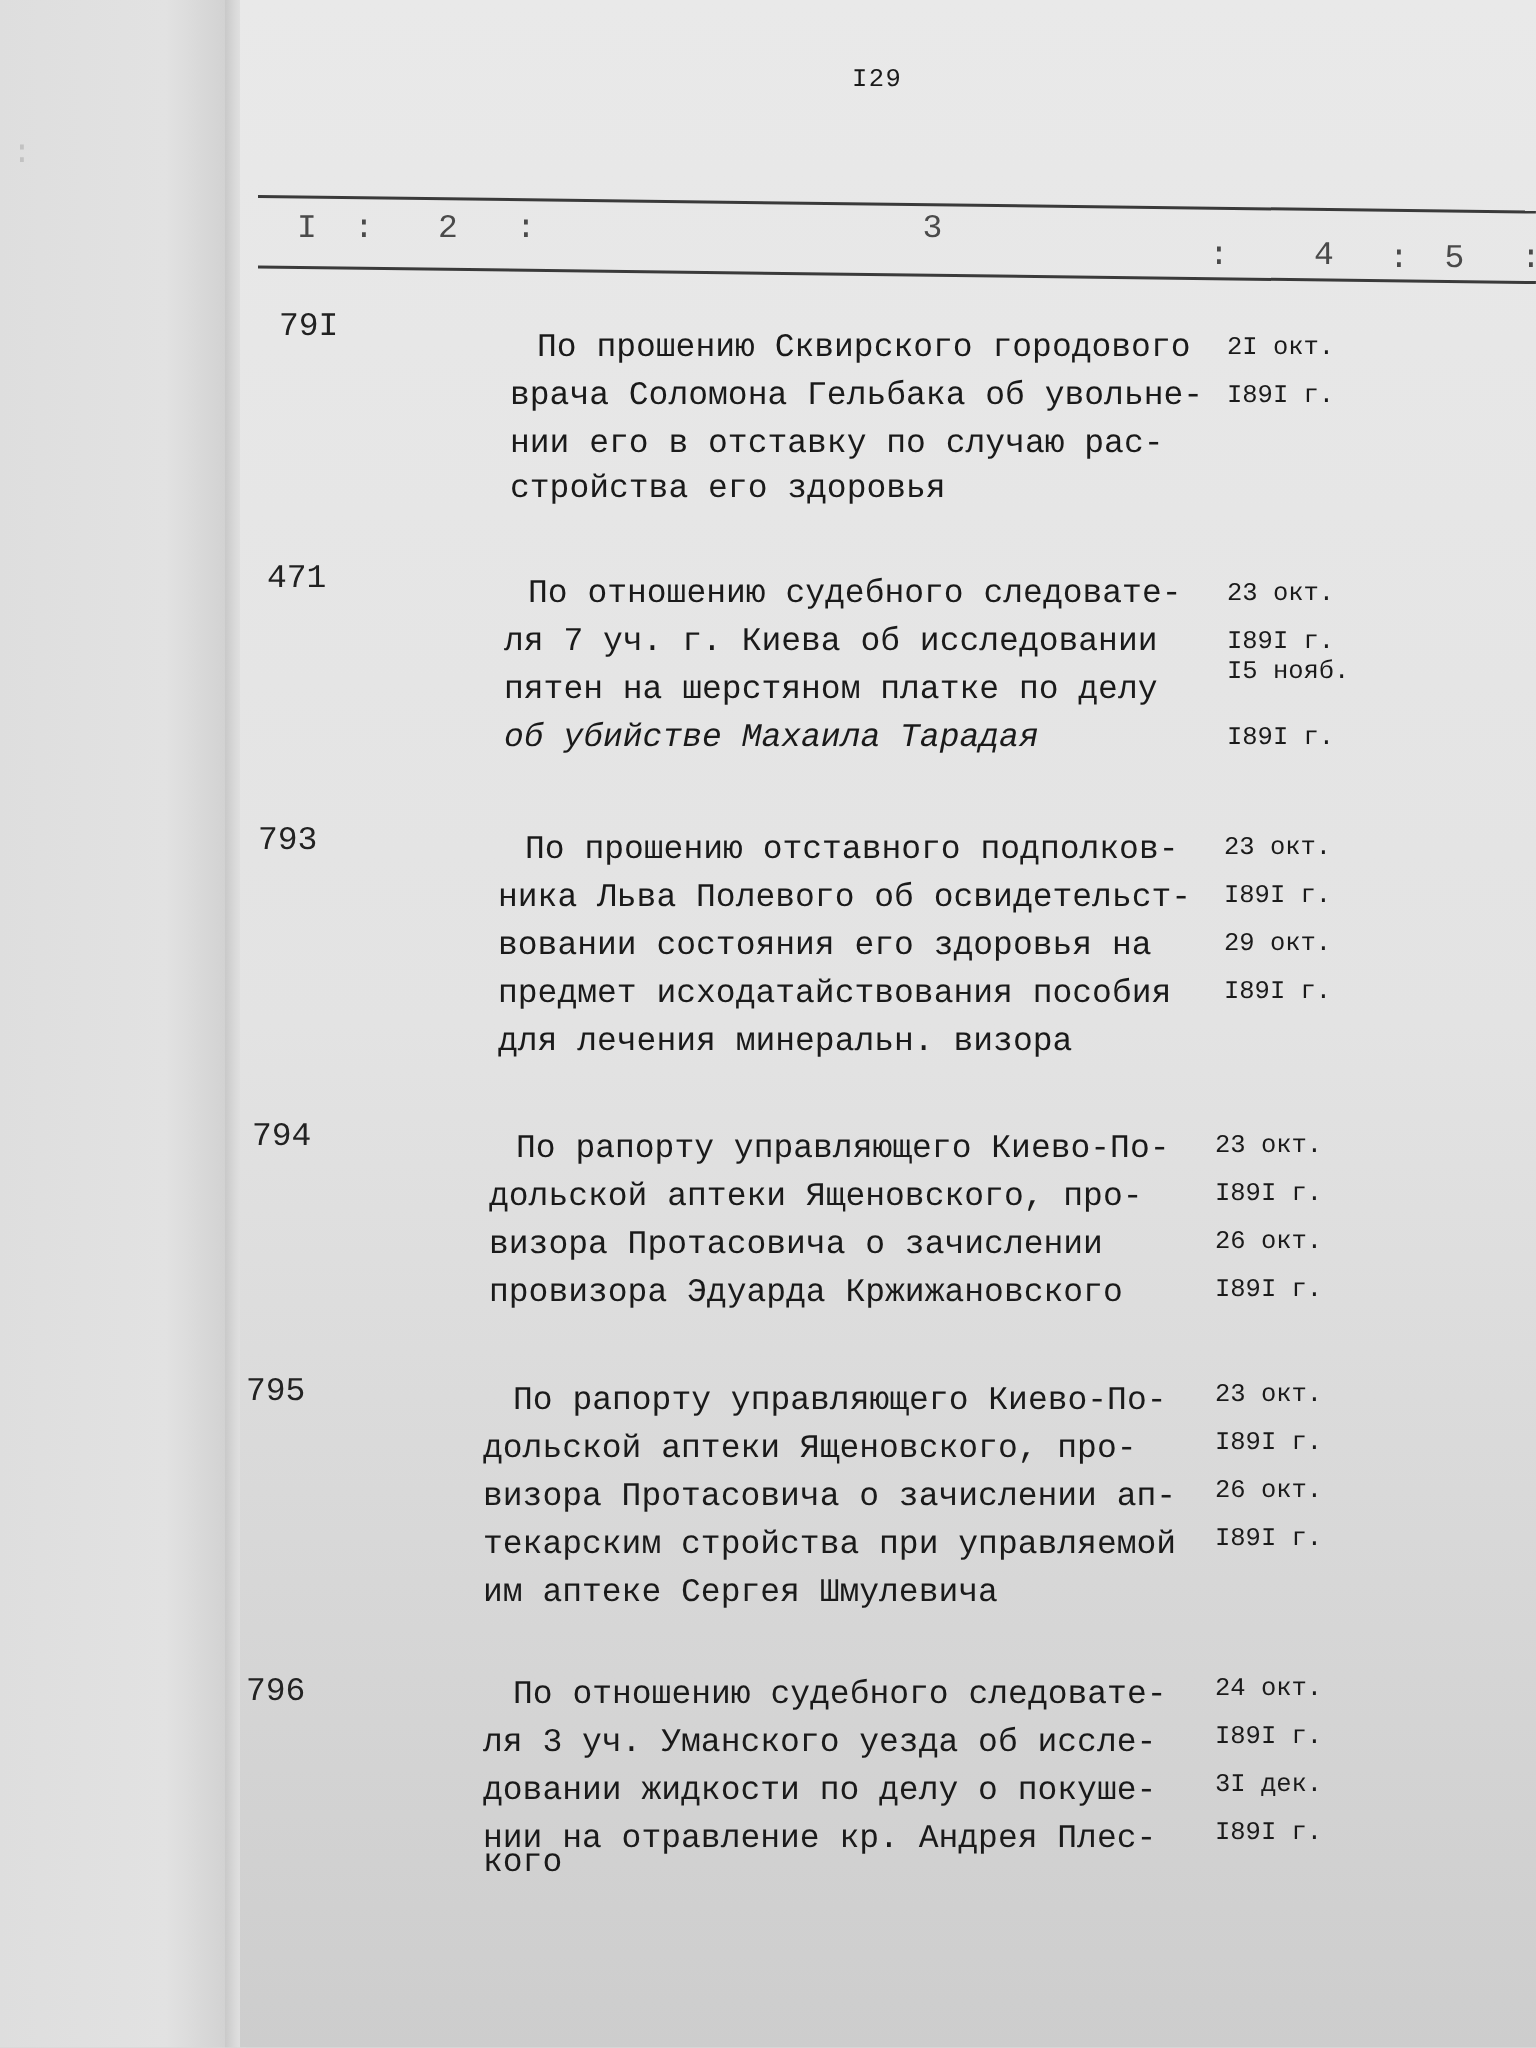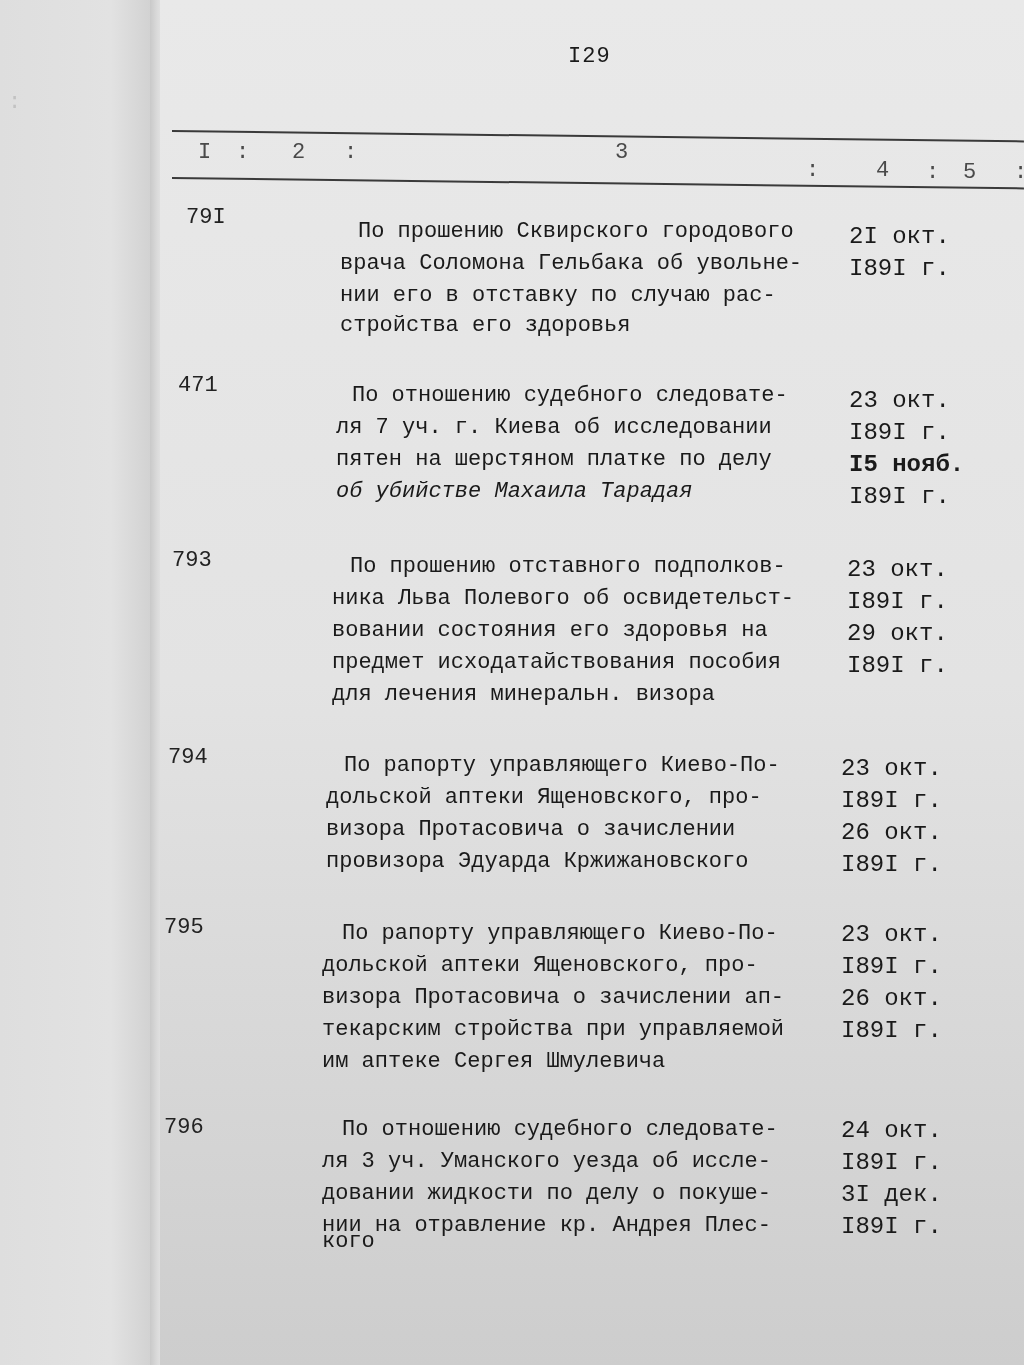--- a/index.html
+++ b/index.html
@@ -18,39 +18,39 @@
   }
   .gutter {
     position: absolute; left: 150px; top: 0; width: 14px; height: 1365px;
     background: linear-gradient(to right, #c9c9c9, #dadada, #e6e6e6);
   }
   .page {
     position: absolute; left: 160px; top: 0; width: 864px; height: 1365px;
     background: linear-gradient(to bottom, #e9e9e9 0%, #e3e3e3 50%, #cdcdcd 100%);
   }
   .page-number {
-    position: absolute; left: 408px; top: 44px; font-size: 22px; letter-spacing: 1px;
+    position: absolute; left: 408px; top: 44px; font-size: 17px; letter-spacing: 1px;
   }
   .rule {
     position: absolute; height: 2px; background: #3a3a3a;
   }
   .rule.top { left: 12px; top: 130px; width: 852px; transform: rotate(0.7deg); transform-origin: left; }
   .rule.bottom { left: 12px; top: 177px; width: 852px; transform: rotate(0.7deg); transform-origin: left; }
   .col-header {
     position: absolute; top: 140px; font-size: 22px; color: #4a4a4a;
   }
   .entry { position: absolute; left: 0; width: 864px; }
   .entry-number {
     position: absolute; font-size: 22px; color: #222;
   }
   .entry-line {
     position: absolute; font-size: 22px; white-space: pre; color: #1a1a1a;
   }
   .entry-date {
-    position: absolute; font-size: 24px; white-space: pre; color: #1a1a1a; margin-left: 31px;
+    position: absolute; font-size: 17px; white-space: pre; color: #1a1a1a;
   }
 </style>
 </head>
 <body>
 
 <div class="left-page">
   <span class="ghost" style="top:90px;">:</span>
 </div>
 <div class="gutter"></div>
 
@@ -81,21 +81,21 @@
   </div>
 
   <div class="entry" style="top:373px;">
     <div class="entry-number" style="left:18px;top:0;">471</div>
     <div class="entry-line" style="left:192px;top:10px;">По отношению судебного следовате-</div>
     <div class="entry-line" style="left:176px;top:42px;">ля 7 уч. г. Киева об исследовании</div>
     <div class="entry-line" style="left:176px;top:74px;">пятен на шерстяном платке по делу</div>
     <div class="entry-line" style="left:176px;top:106px;font-style:italic;">об убийстве Махаила Тарадая</div>
     <div class="entry-date" style="left:658px;top:14px;">23 окт.</div>
     <div class="entry-date" style="left:658px;top:46px;">I89I г.</div>
-    <div class="entry-date" style="left:658px;top:78px;font-weight:bold;">I5 нояб.</div>
+    <div class="entry-date" style="left:658px;top:66px;">I5 нояб.</div>
     <div class="entry-date" style="left:658px;top:110px;">I89I г.</div>
   </div>
 
   <div class="entry" style="top:548px;">
     <div class="entry-number" style="left:12px;top:0;">793</div>
     <div class="entry-line" style="left:190px;top:6px;">По прошению отставного подполков-</div>
     <div class="entry-line" style="left:172px;top:38px;">ника Льва Полевого об освидетельст-</div>
     <div class="entry-line" style="left:172px;top:70px;text-align:right;">вовании состояния его здоровья на</div>
     <div class="entry-line" style="left:172px;top:102px;">предмет исходатайствования пособия</div>
     <div class="entry-line" style="left:172px;top:134px;">для лечения минеральн. визора</div>

